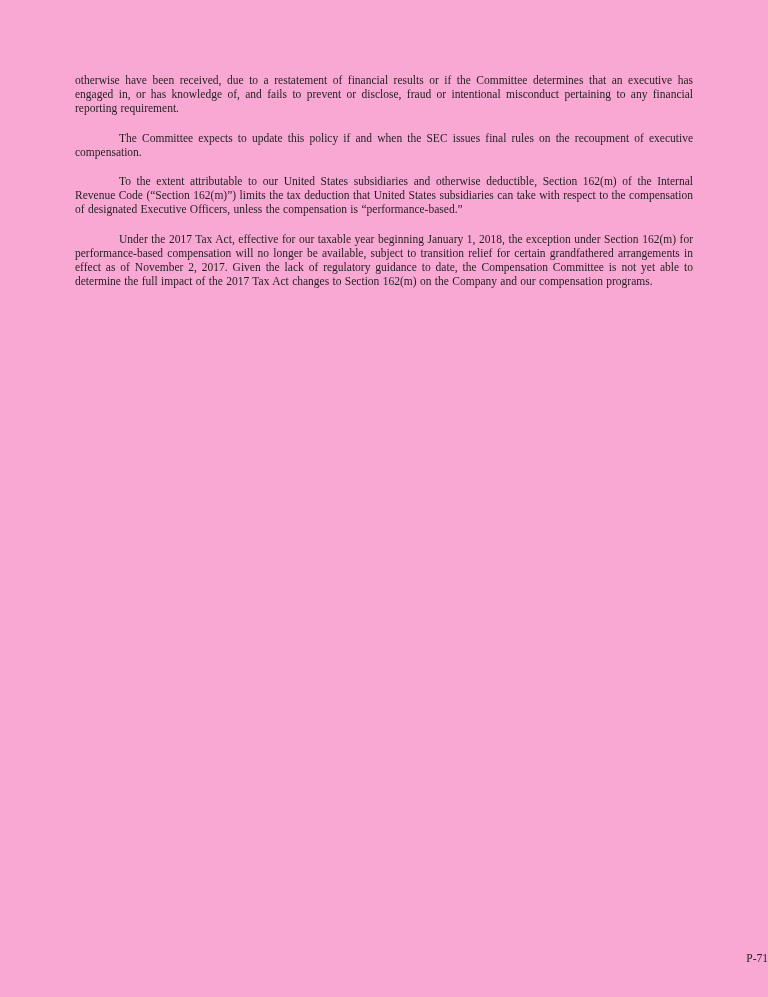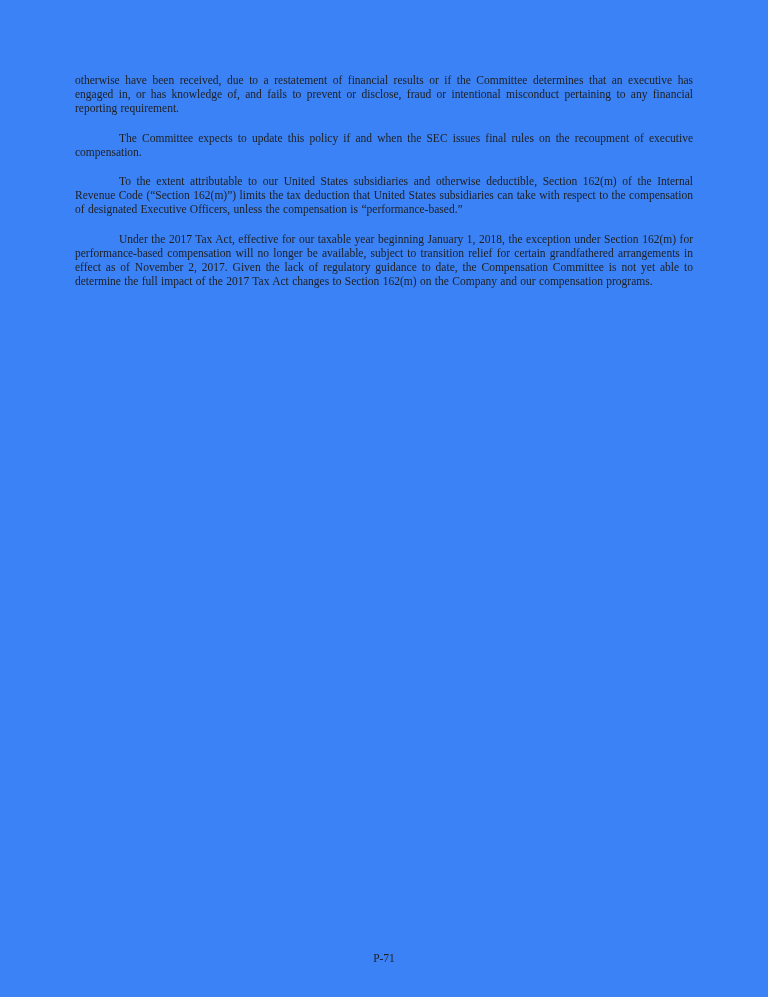--- a/index.html
+++ b/index.html
@@ -4,21 +4,21 @@
 <style>
   html, body {
     margin: 0;
     padding: 0;
     background: #ffffff;
   }
   .page {
     position: relative;
     width: 768px;
     height: 997px;
-    background: #3b82f6;
+    background: #f9a8d4;
     font-family: "Liberation Serif", "DejaVu Serif", serif;
     color: #1f1f1f;
     overflow: hidden;
     box-sizing: border-box;
   }
   .content {
     position: absolute;
     top: 73px;
     left: 75px;
     width: 618px;
@@ -37,21 +37,21 @@
     font-size: 13px;
     line-height: 15px;
     font-weight: bold;
     margin: 0 0 14px 0;
   }
   .footer {
     position: absolute;
     top: 951px;
     left: 0;
     width: 100%;
-    text-align: center;
+    text-align: right;
     font-size: 11.5px;
     line-height: 14px;
   }
 </style>
 </head>
 <body>
 
 <div class="page">
   <div class="content">
 

